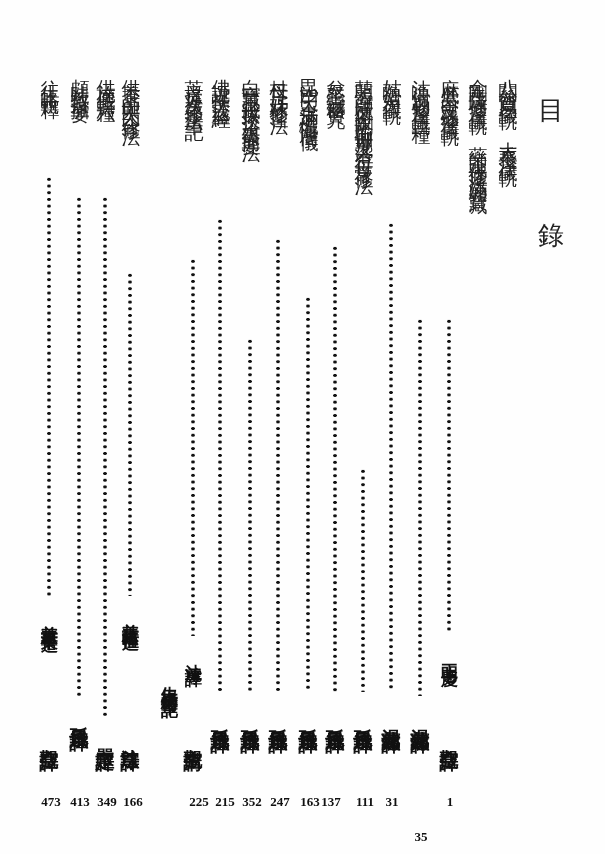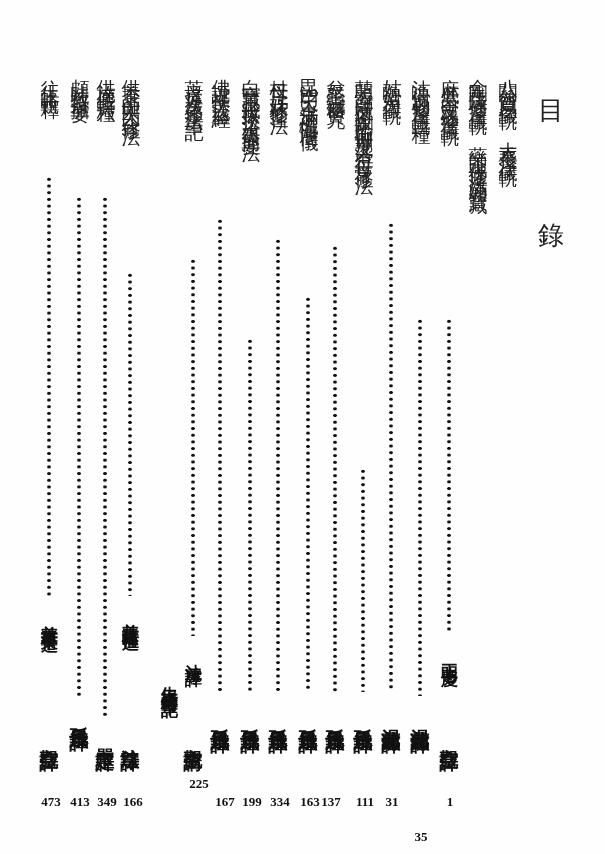--- a/index.html
+++ b/index.html
@@ -55,38 +55,38 @@
   <div class="pg" style="left:316px; top:794px;">137</div>
 
   <div class="vt entry-title" style="left:300px; top:64px;">毘沙門天王滿足懺悔簡儀</div>
   <div class="dots" style="left:306px; top:296px; height:396px;"></div>
   <div class="vt trans" style="left:299px; top:714px;">孫景風譯</div>
   <div class="pg" style="left:295px; top:794px;">163</div>
 
   <div class="vt entry-title" style="left:270px; top:64px;">杖母三姊妹修習法</div>
   <div class="dots" style="left:276px; top:238px; height:454px;"></div>
   <div class="vt trans" style="left:269px; top:714px;">孫景風譯</div>
-  <div class="pg" style="left:265px; top:794px;">334</div>
+  <div class="pg" style="left:265px; top:794px;">247</div>
 
   <div class="vt entry-title" style="left:242px; top:64px;">白寶藏王臧拔拉浴水最簡要法</div>
   <div class="dots" style="left:248px; top:338px; height:354px;"></div>
   <div class="vt trans" style="left:241px; top:714px;">孫景風譯</div>
-  <div class="pg" style="left:237px; top:794px;">199</div>
+  <div class="pg" style="left:237px; top:794px;">352</div>
 
   <div class="vt entry-title" style="left:212px; top:64px;">佛說摧伏寇盜經</div>
   <div class="dots" style="left:218px; top:218px; height:474px;"></div>
   <div class="vt trans" style="left:211px; top:714px;">孫景風譯</div>
-  <div class="pg" style="left:210px; top:794px;">167</div>
+  <div class="pg" style="left:210px; top:794px;">215</div>
 
   <div class="vt entry-title" style="left:185px; top:64px;">菩提道次第修法筆記</div>
   <div class="dots" style="left:191px; top:258px; height:378px;"></div>
   <div class="vt author" style="left:185px; top:650px;">法尊譯</div>
   <div class="vt trans" style="left:184px; top:733px;">觀空講</div>
   <div class="vt author" style="left:161px; top:672px;">朱楊壽梅筆記</div>
-  <div class="pg" style="left:184px; top:776px;">225</div>
+  <div class="pg" style="left:184px; top:794px;">225</div>
 
   <div class="vt entry-title" style="left:122px; top:64px;">供養上師與大印合修法</div>
   <div class="dots" style="left:128px; top:272px; height:324px;"></div>
   <div class="vt author" style="left:122px; top:608px;">善慧法幢造</div>
   <div class="vt trans" style="left:121px; top:733px;">法尊譯</div>
   <div class="pg" style="left:118px; top:794px;">166</div>
 
   <div class="vt entry-title" style="left:97px; top:64px;">供施儀軌六種</div>
   <div class="dots" style="left:103px; top:196px; height:520px;"></div>
   <div class="vt trans" style="left:96px; top:733px;">嚴定譯</div>

